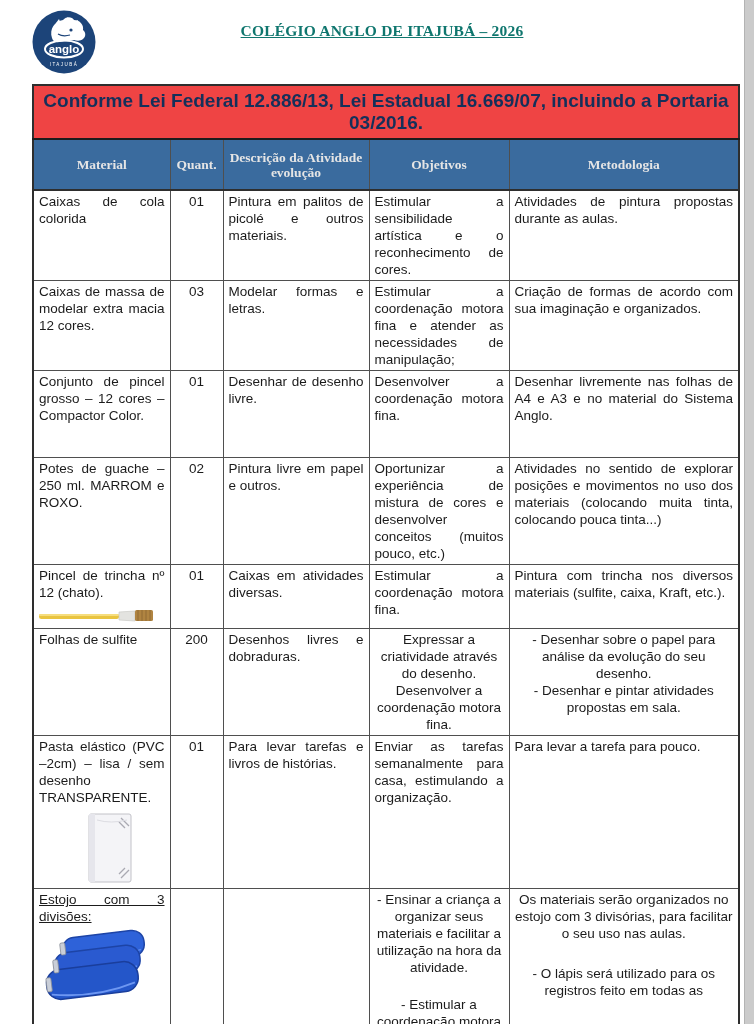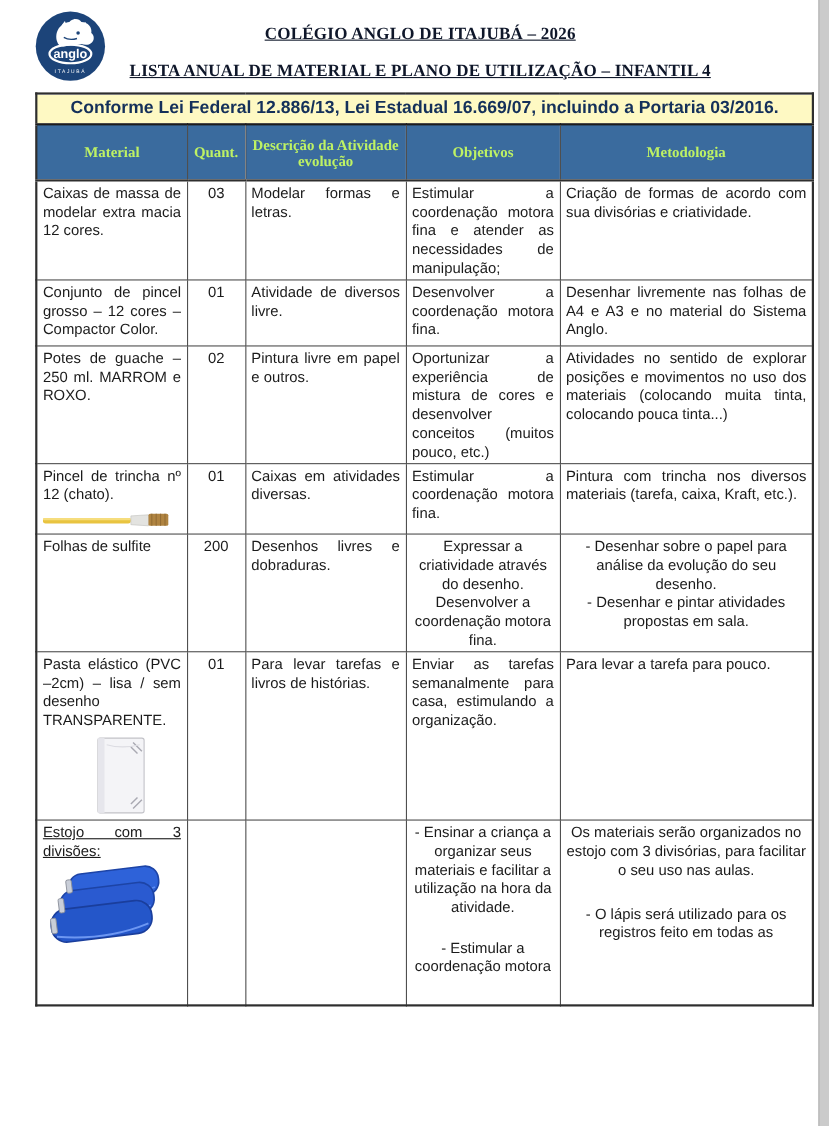--- a/index.html
+++ b/index.html
@@ -2,38 +2,38 @@
 <html><head>
 <meta charset="utf-8">
 <style>
   html,body{margin:0;padding:0;width:754px;height:1024px;overflow:hidden;background:#ffffff;}
   body{font-family:"Liberation Sans",sans-serif;color:#1b1b1b;position:relative;}
 
   .edge-strip{position:absolute;top:0;right:0;width:9px;height:1024px;background:#cbcbcb;border-left:1px solid #b3b3b3;}
 
   .logo{position:absolute;left:30px;top:8px;width:68px;height:68px;}
 
-  .titles{position:absolute;left:30px;right:20px;top:22px;text-align:center;font-family:"Liberation Serif",serif;font-weight:bold;color:#0f172a;}
+  .titles{position:absolute;left:30px;right:20px;top:22px;text-align:center;font-family:"Liberation Serif",serif;font-weight:bold;color:#0f766e;}
   .title-line{font-size:15.5px;text-decoration:underline;letter-spacing:.2px;margin-bottom:16px;}
 
   table.doc{position:absolute;left:32px;top:84px;width:706px;border-collapse:collapse;table-layout:fixed;
     border:2px solid #2e2e2e;}
   table.doc td,table.doc th{border:1px solid #4f4f4f;vertical-align:top;padding:2px 5px;overflow:hidden;}
 
-  .banner-cell{background:#fef9c3;border-bottom:2px solid #1c1c1c !important;text-align:center;
-    font-weight:bold;font-size:16px;color:#14305a;padding:4px 0 !important;height:16px;vertical-align:middle !important;}
+  .banner-cell{background:#ef4444;border-bottom:2px solid #1c1c1c !important;text-align:center;
+    font-weight:bold;font-size:19px;color:#14305a;padding:4px 0 !important;height:16px;vertical-align:middle !important;}
 
-  tr.head-row th{background:#3a6b9e;color:#bef264;font-family:"Liberation Serif",serif;font-weight:bold;
+  tr.head-row th{background:#3a6b9e;color:#e5e5e5;font-family:"Liberation Serif",serif;font-weight:bold;
     font-size:13.5px;text-align:center;vertical-align:middle;line-height:15px;height:45px;border-bottom:2px solid #2e2e2e;}
 
   td.cell{font-size:13.5px;line-height:17px;text-align:justify;}
   td.qt{text-align:center;}
   td.left{text-align:center;}
 
-  tr.r1{height:77px}tr.r2{height:76px}tr.r3{height:60px}tr.r4{height:90px}tr.r5{height:60px}
+  tr.r1{height:77px}tr.r2{height:76px}tr.r3{height:87px}tr.r4{height:90px}tr.r5{height:60px}
   tr.r6{height:68px}tr.r7{height:107px}tr.r8{height:145px}tr.r9{height:168px}
 
   .brush{margin-top:8px;}
   .folder{margin:6px 0 0 46px;display:block;}
 
   .estojo-heading{text-decoration:underline;text-align:justify;text-align-last:justify;}
   .estojo-img{margin:4px 0 0 0;display:block;}
 
   .obj9{padding-top:40px;}
   .obj9 .p2{margin-top:20px;}
@@ -51,21 +51,20 @@
   <path d="M26 15 l3 -4 2 5 z M35 12 l3 -3 1 5 z M44 14 l4 -2 -1 5 z" fill="#ffffff"></path>
   <circle cx="41" cy="22" r="1.6" fill="#1c4479"></circle>
   <path d="M28 26 q5 3 12 1" stroke="#1c4479" stroke-width="1.2" fill="none"></path>
   <ellipse cx="34" cy="41" rx="19" ry="8.5" fill="none" stroke="#ffffff" stroke-width="2"></ellipse>
   <text x="34" y="45" text-anchor="middle" fill="#ffffff" font-family="Liberation Sans, sans-serif" font-size="11.5" font-weight="bold">anglo</text>
   <text x="34" y="58" text-anchor="middle" fill="#ffffff" font-family="Liberation Sans, sans-serif" font-size="4.5" letter-spacing="1.5">ITAJUBÁ</text>
 </svg>
 
 <div class="titles">
   <div class="title-line">COLÉGIO ANGLO DE ITAJUBÁ – 2026</div>
-  <div class="title-line">LISTA ANUAL DE MATERIAL E PLANO DE UTILIZAÇÃO – INFANTIL 4</div>
 </div>
 
 <table class="doc">
   <colgroup>
     <col style="width:137px">
       <col style="width:53px">
       <col style="width:146px">
       <col style="width:140px">
       <col style="width:230px">
   </colgroup>
@@ -75,31 +74,38 @@
     </tr>
     <tr class="head-row">
       <th>Material</th>
       <th>Quant.</th>
       <th>Descrição da Atividade evolução</th>
       <th>Objetivos</th>
       <th>Metodologia</th>
     </tr>
   </thead>
   <tbody>
+    <tr class="r1">
+      <td class="cell">Caixas de cola colorida</td>
+      <td class="cell qt">01</td>
+      <td class="cell">Pintura em palitos de picolé e outros materiais.</td>
+      <td class="cell">Estimular a sensibilidade artística e o reconhecimento de cores.</td>
+      <td class="cell">Atividades de pintura propostas durante as aulas.</td>
+    </tr>
     <tr class="r2">
       <td class="cell">Caixas de massa de modelar extra macia 12 cores.</td>
       <td class="cell qt">03</td>
       <td class="cell">Modelar formas e letras.</td>
       <td class="cell">Estimular a coordenação motora fina e atender as necessidades de manipulação;</td>
-      <td class="cell">Criação de formas de acordo com sua divisórias e criatividade.</td>
+      <td class="cell">Criação de formas de acordo com sua imaginação e organizados.</td>
     </tr>
     <tr class="r3">
       <td class="cell">Conjunto de pincel grosso – 12 cores – Compactor Color.</td>
       <td class="cell qt">01</td>
-      <td class="cell">Atividade de diversos livre.</td>
+      <td class="cell">Desenhar de desenho livre.</td>
       <td class="cell">Desenvolver a coordenação motora fina.</td>
       <td class="cell">Desenhar livremente nas folhas de A4 e A3 e no material do Sistema Anglo.</td>
     </tr>
     <tr class="r4">
       <td class="cell">Potes de guache – 250 ml. MARROM e ROXO.</td>
       <td class="cell qt">02</td>
       <td class="cell">Pintura livre em papel e outros.</td>
       <td class="cell">Oportunizar a experiência de mistura de cores e desenvolver conceitos (muitos pouco, etc.)</td>
       <td class="cell">Atividades no sentido de explorar posições e movimentos no uso dos materiais (colocando muita tinta, colocando pouca tinta...)</td>
     </tr>
@@ -110,21 +116,21 @@
           <rect x="0" y="5" width="80" height="5" rx="2.5" fill="#e9c440"></rect>
           <rect x="0" y="5" width="80" height="2" rx="1" fill="#f6dd7d"></rect>
           <polygon points="80,3 96,2 96,12 80,11" fill="#e3e3e0" stroke="#c4c4c0" stroke-width="0.6"></polygon>
           <rect x="96" y="1" width="18" height="11" rx="1.5" fill="#b08441"></rect>
           <path d="M99 1 v11 M103 1 v11 M107 1 v11 M111 1 v11" stroke="#8c6630" stroke-width="0.8"></path>
         </svg>
       </td>
       <td class="cell qt">01</td>
       <td class="cell">Caixas em atividades diversas.</td>
       <td class="cell">Estimular a coordenação motora fina.</td>
-      <td class="cell">Pintura com trincha nos diversos materiais (tarefa, caixa, Kraft, etc.).</td>
+      <td class="cell">Pintura com trincha nos diversos materiais (sulfite, caixa, Kraft, etc.).</td>
     </tr>
     <tr class="r7">
       <td class="cell">Folhas de sulfite</td>
       <td class="cell qt">200</td>
       <td class="cell">Desenhos livres e dobraduras.</td>
       <td class="cell left">
         <div>Expressar a criatividade através do desenho.</div>
         <div>Desenvolver a coordenação motora fina.</div>
       </td>
       <td class="cell left">

